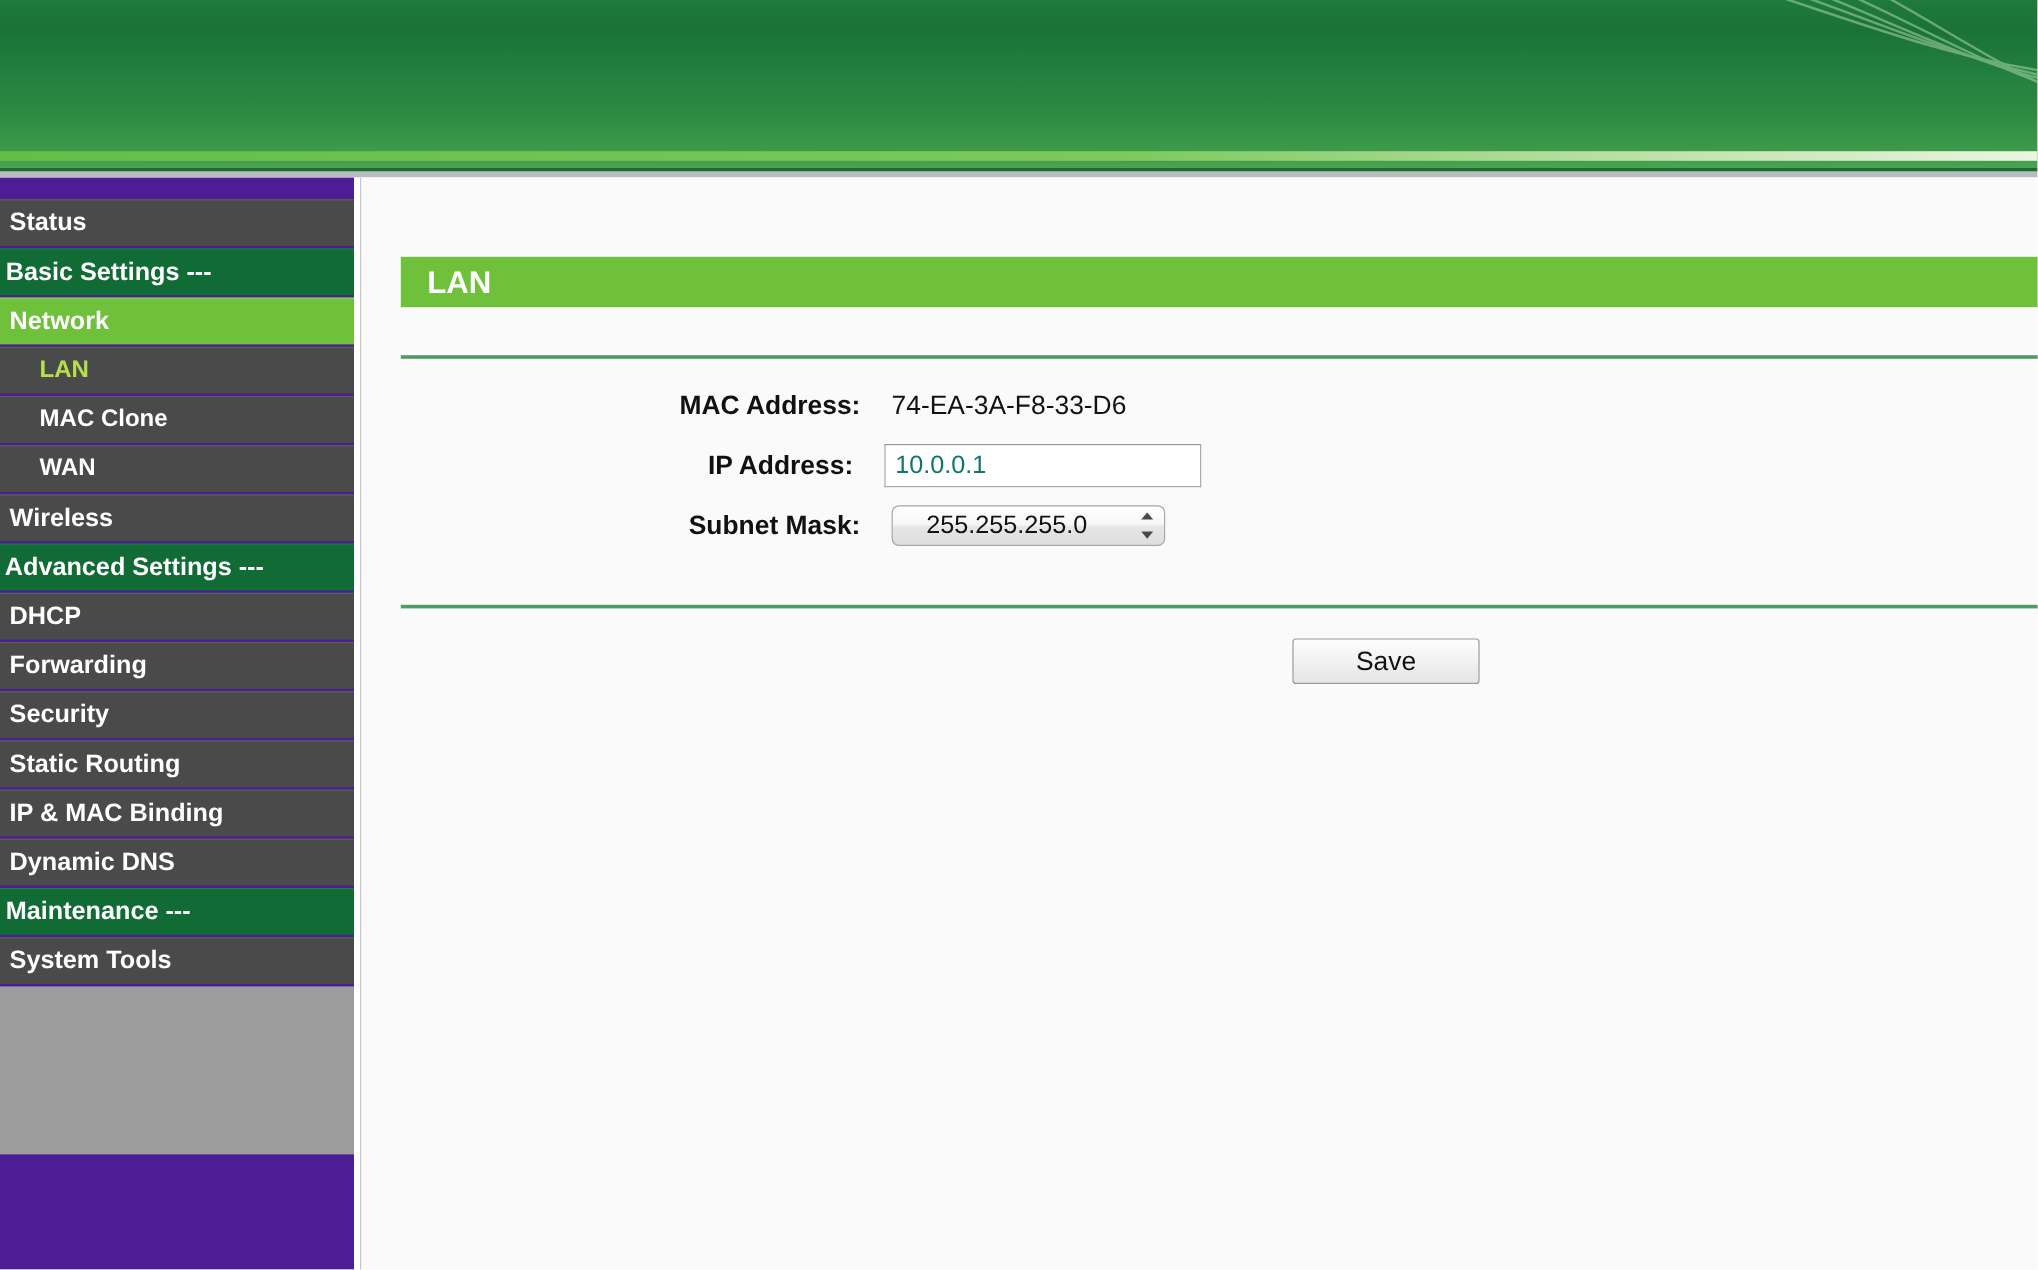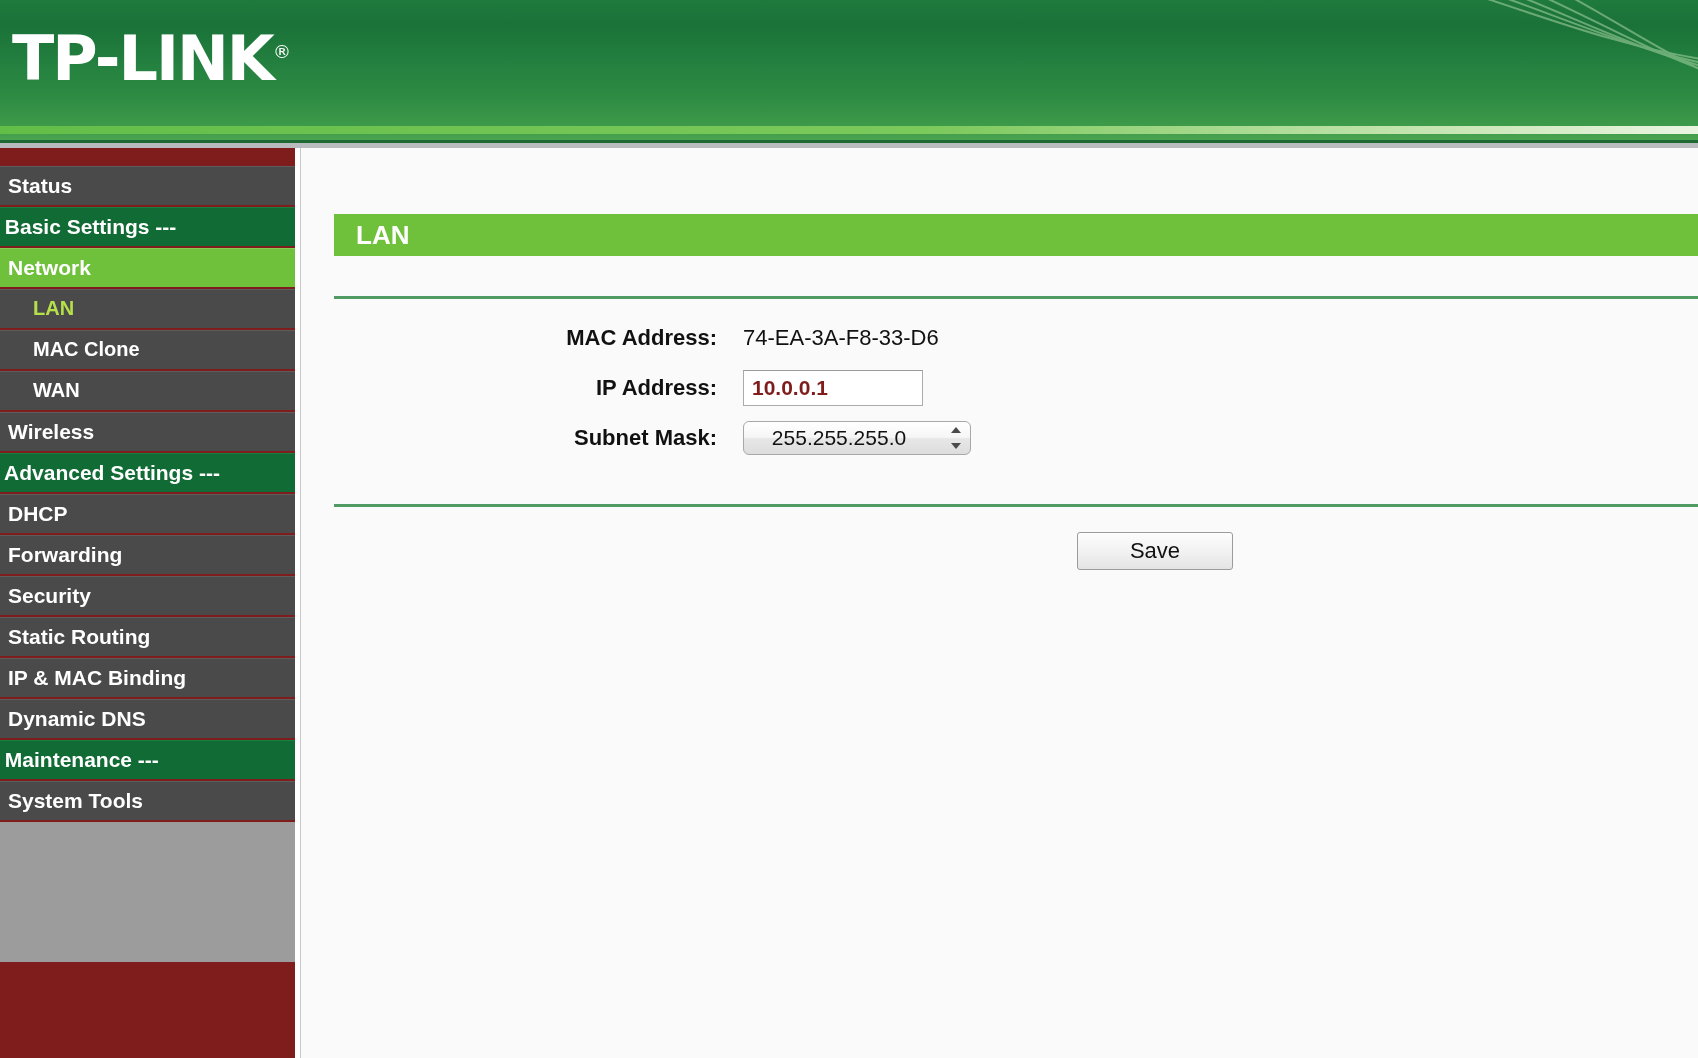--- a/index.html
+++ b/index.html
@@ -34,21 +34,21 @@
   .header-rule { width: 1698px; height: 3px; background: #1d6b33; }
   .header-rule2 { width: 1698px; height: 5px; background: #b9bcbe; }
 
   
   .page { position: relative; width: 1698px; height: 910px; background: #ffffff; }
 
   
   .sidebar {
     position: absolute; left: 0; top: 0;
     width: 295px; height: 910px;
-    background: #7f1d1d;
+    background: #4c1d95;
     padding-top: 18px;
   }
   .nav-item {
     position: relative;
     height: 39px; line-height: 37px;
     margin-bottom: 2px;
     background: #4a4a4a;
     color: #ffffff;
     font-size: 21px; font-weight: bold;
     padding-left: 8px;
@@ -100,29 +100,28 @@
     height: 40px; display: flex; align-items: center;
   }
   .form-label {
     width: 442px; text-align: right;
     font-size: 22px; font-weight: bold; color: #111111;
     padding-right: 26px;
   }
   .form-static { font-size: 22px; color: #111111; }
 
   .text-input {
-    width: 180px; height: 36px;
-    font-size: 21px; color: #7f1d1d;
+    width: 264px; height: 36px;
+    font-size: 21px; color: #0f766e;
     font-family: "Liberation Sans", sans-serif;
     padding: 0 8px;
     background: #ffffff;
     border: 1px solid #ababab;
     border-top-color: #9a9a9a;
     outline: none;
-    font-weight: bold;
   }
 
   .select-wrap {
     position: relative;
     width: 228px; height: 34px;
   }
   .select-box {
     width: 228px; height: 34px;
     border: 1px solid #a8a8a8;
     border-radius: 6px;
@@ -163,21 +162,20 @@
 <div class="header">
   <svg class="header-swoosh" viewBox="0 0 420 140" preserveAspectRatio="none">
     <g fill="none" stroke="#b8ddb0" stroke-width="2">
       <path d="M150,-20 C250,10 330,45 430,60"></path>
       <path d="M175,-20 C275,12 350,50 440,66"></path>
       <path d="M200,-20 C295,15 365,55 450,72"></path>
       <path d="M228,-20 C318,18 382,60 458,80"></path>
       <path d="M258,-22 C340,20 398,64 466,88"></path>
     </g>
   </svg>
-  <div class="logo"><span>TP-LINK</span><span class="reg">®</span></div>
   <div class="header-band"></div>
 </div>
 <div class="header-rule"></div>
 <div class="header-rule2"></div>
 
 <div class="page">
 
   <nav class="sidebar">
     <div class="nav-item"><span>Status</span></div>
     <div class="nav-item section"><span>--- Basic Settings ---</span></div>

